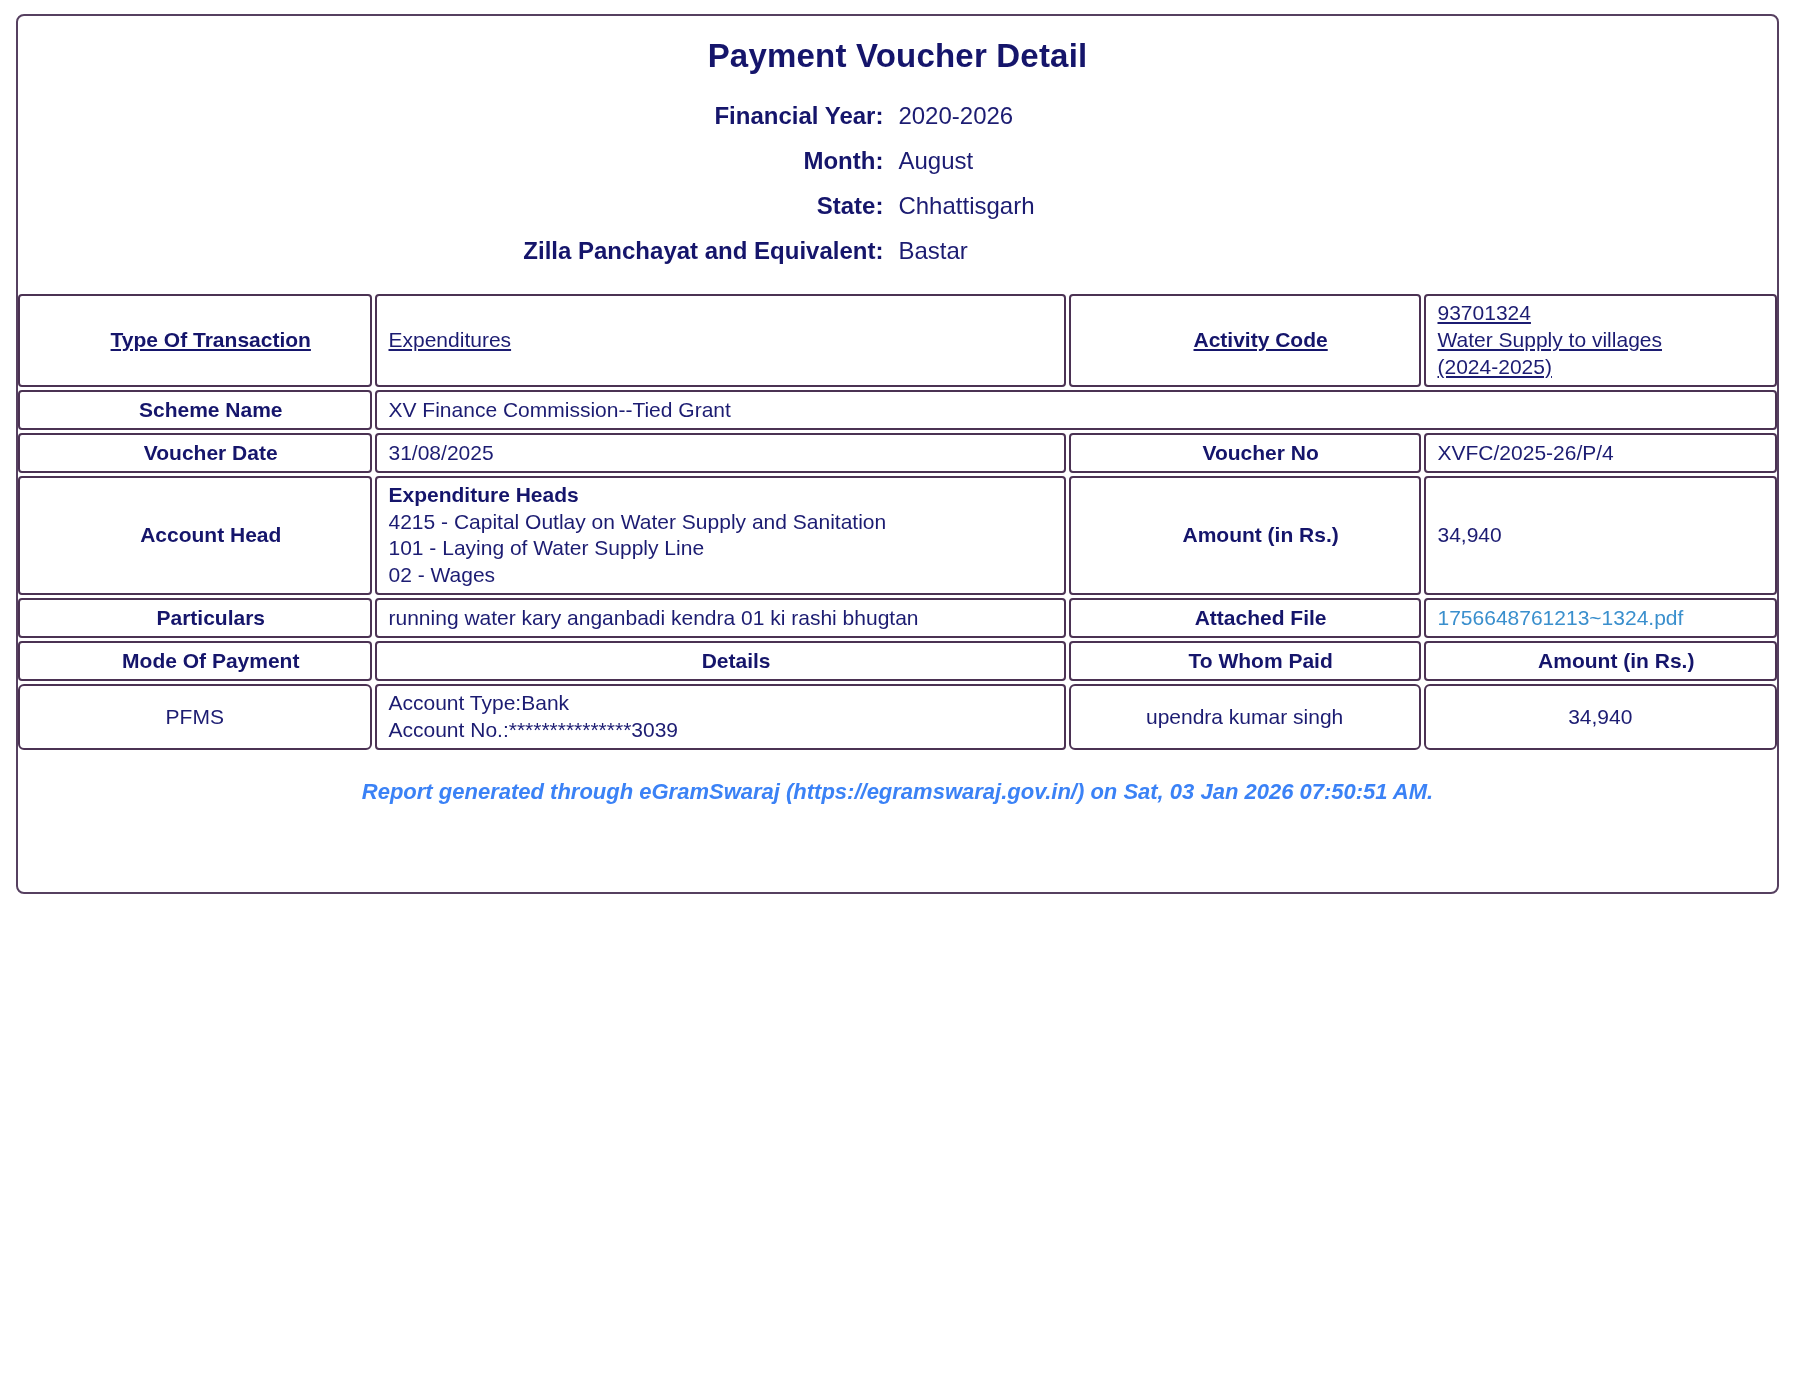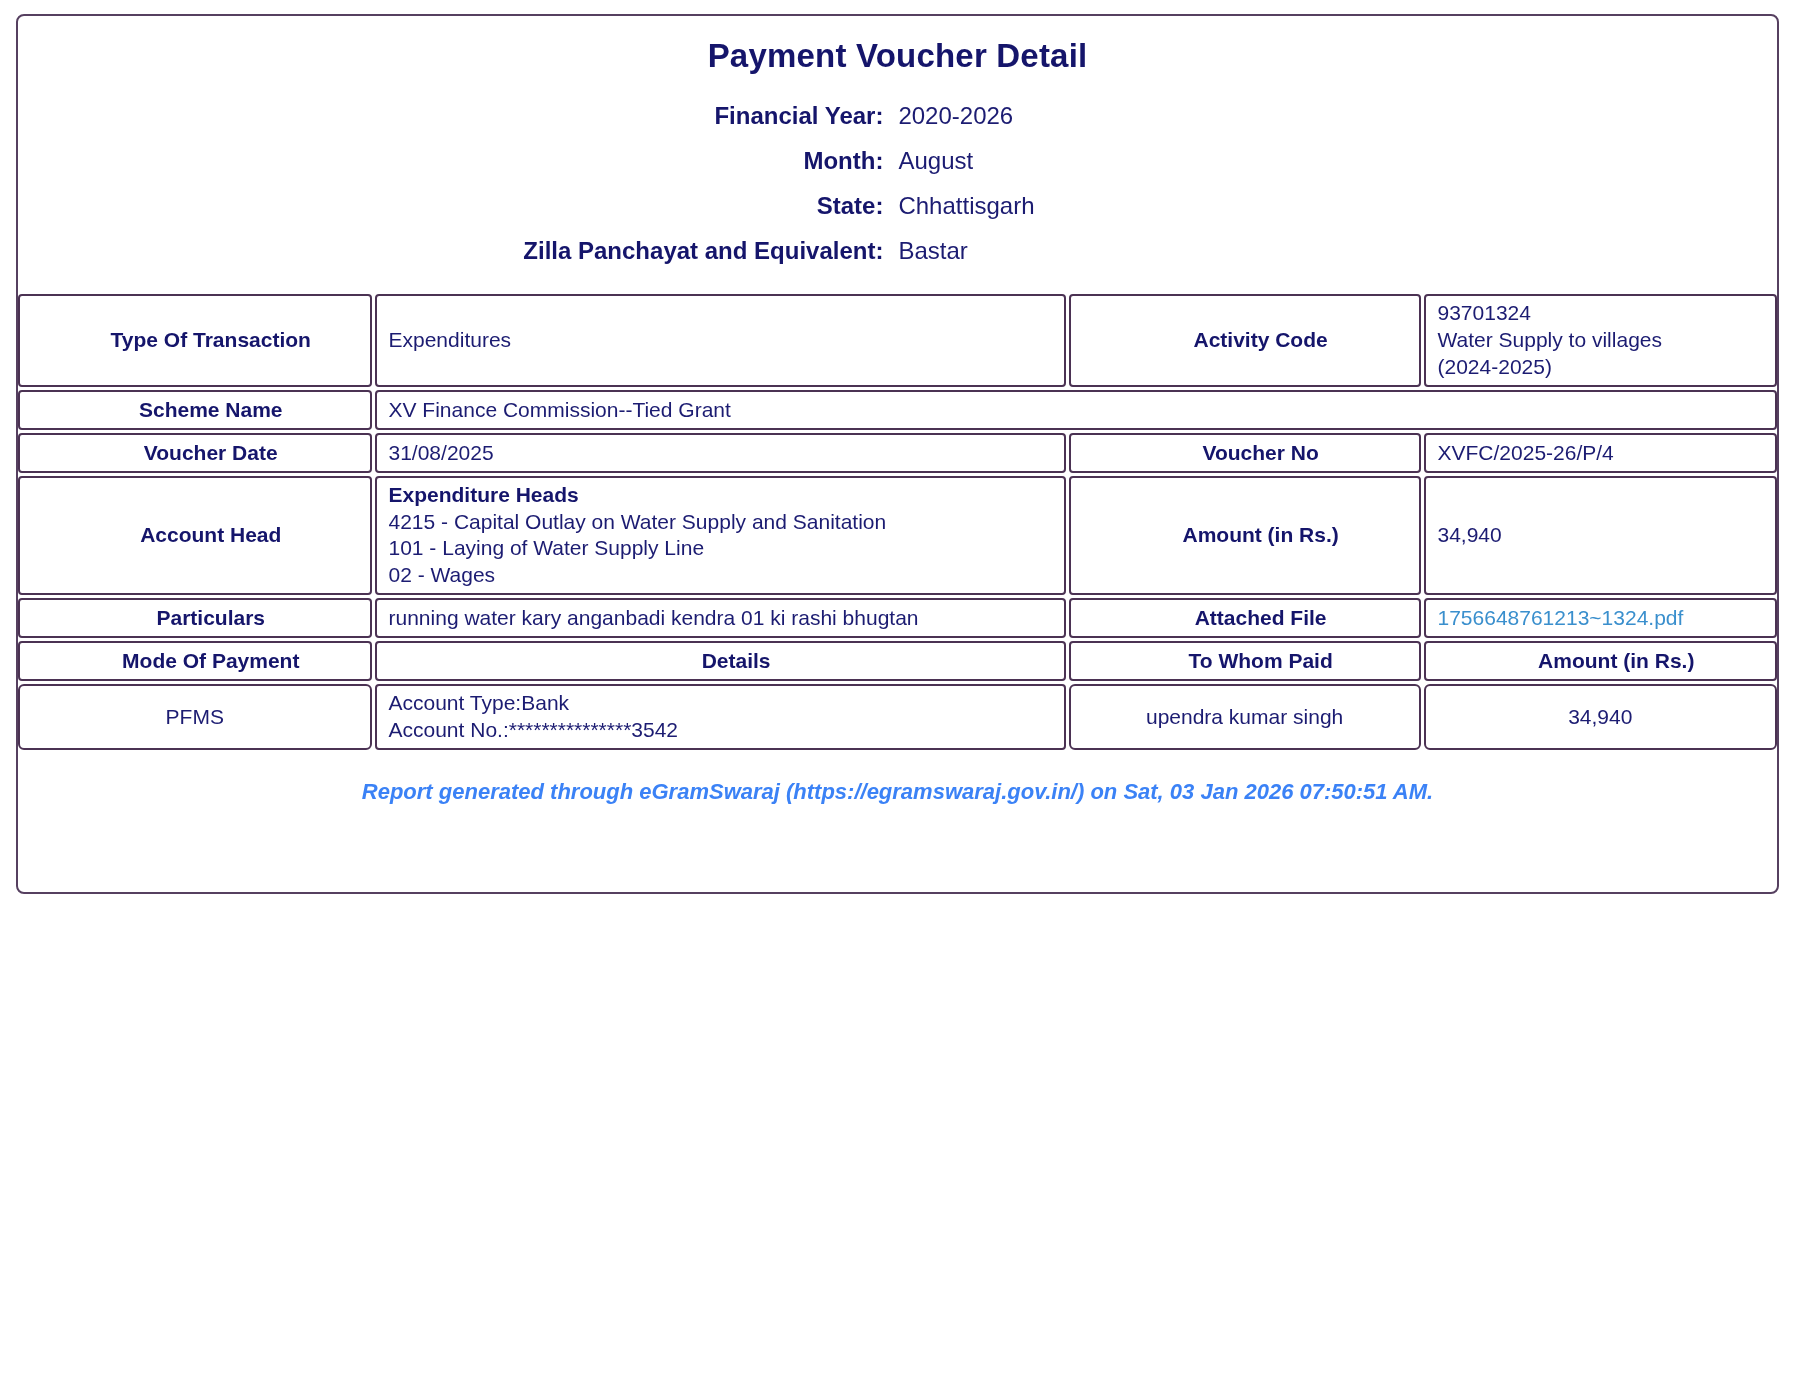--- a/index.html
+++ b/index.html
@@ -74,21 +74,21 @@
   }
   td.lbl {
     font-weight: bold;
     text-align: center;
     color: #15156b;
     padding-left: 44px;
   }
   td.ctr { text-align: center; border-radius: 6px; }
   .line { display: block; line-height: 1.28; }
   .bold-line { display: block; font-weight: bold; color: #15156b; line-height: 1.28; }
-  tr.h-big td    { height: 72px; }
+  tr.h-big td    { height: 72px; text-decoration: underline; }
   tr.h-sm td     { height: 40px; }
   tr.h-acct td   { height: 112px; }
   tr.h-pay td    { height: 64px; }
   a.file-link {
     color: #3a8fcd;
     text-decoration: none;
     cursor: pointer;
   }
   .report-footer {
     margin-top: 26px;
@@ -182,21 +182,21 @@
       <td class="lbl">Mode Of Payment</td>
       <td class="lbl">Details</td>
       <td class="lbl">To Whom Paid</td>
       <td class="lbl">Amount (in Rs.)</td>
     </tr>
 
     <tr class="h-pay">
       <td class="ctr">PFMS</td>
       <td>
         <span class="line">Account Type:Bank</span>
-        <span class="line">Account No.:***************3542</span>
+        <span class="line">Account No.:***************3039</span>
       </td>
       <td class="ctr">upendra kumar singh</td>
       <td class="ctr">34,940</td>
     </tr>
   </tbody>
     </table>
 
   <div class="report-footer">Report generated through eGramSwaraj (https://egramswaraj.gov.in/) on Sat, 03 Jan 2026 07:50:51 AM.</div>
 
 </div>

